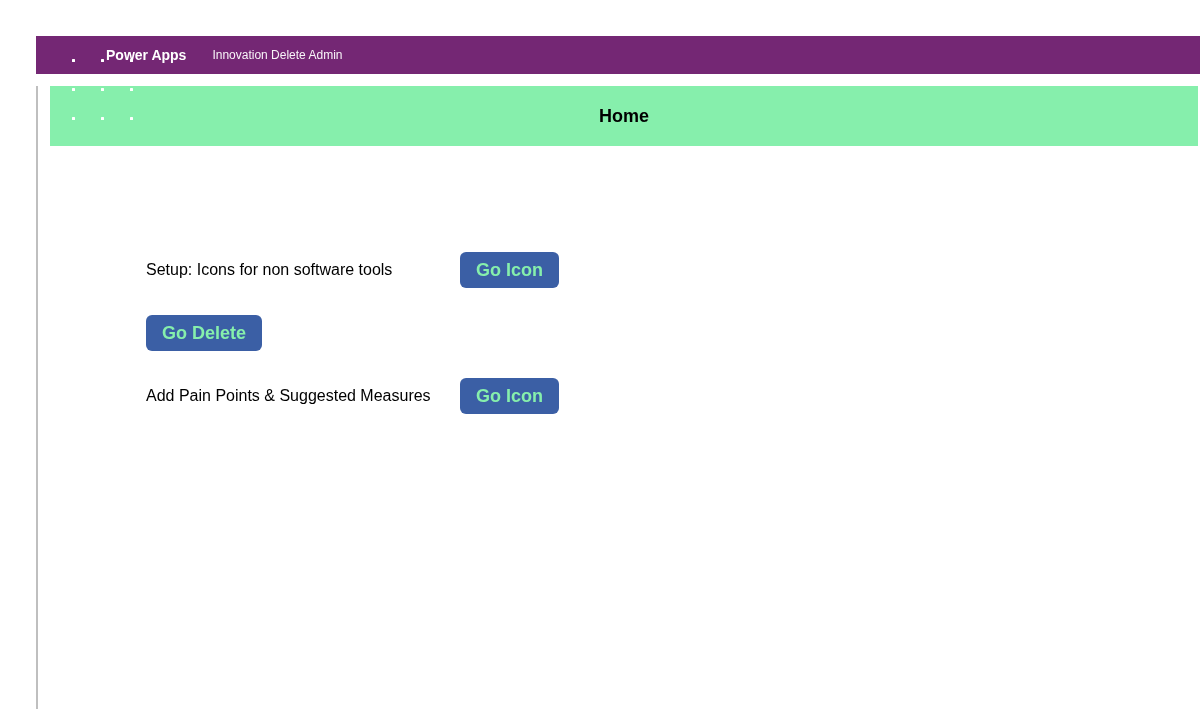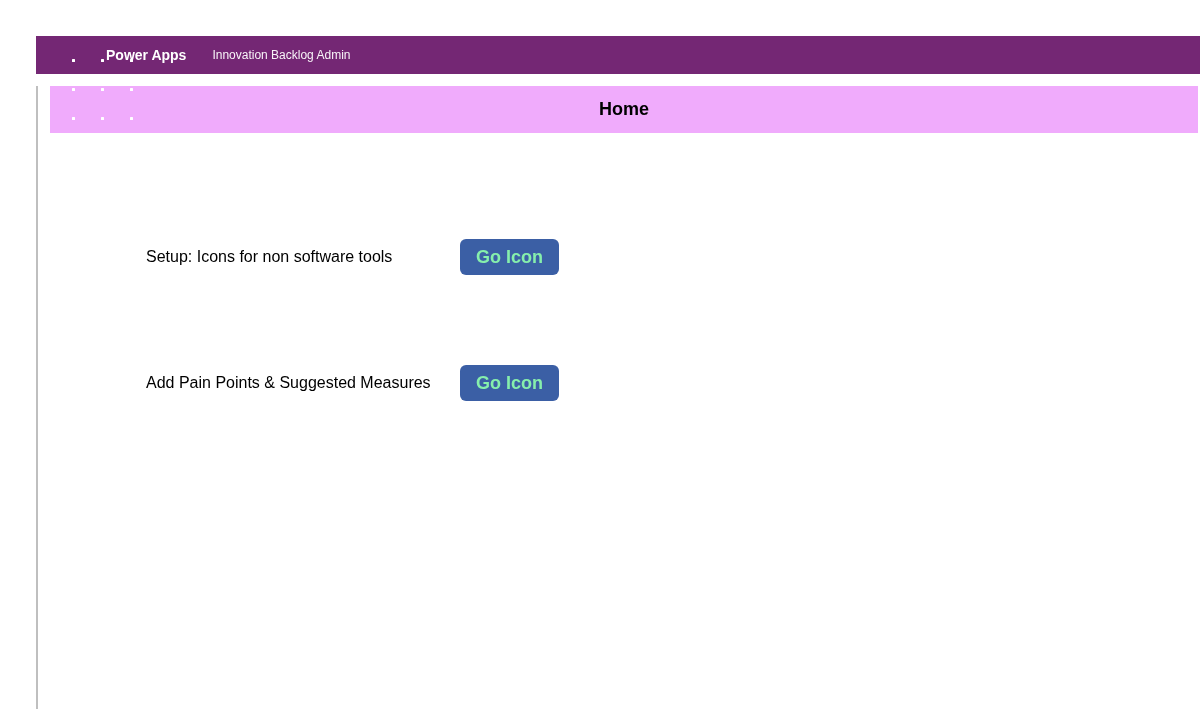--- a/index.html
+++ b/index.html
@@ -48,22 +48,22 @@
       font-weight: 400;
       opacity: 0.95;
     }
     .canvas-container {
       border-left: 2px solid #bfbfbf;
       border-right: 2px solid #bfbfbf;
       height: calc(709px - 38px);
       background: #ffffff;
     }
     .page-header {
-      background: #f0abfc;
-      height: 47px;
+      background: #86efac;
+      height: 60px;
       display: flex;
       align-items: center;
       justify-content: center;
     }
     .page-title {
       font-size: 18px;
       font-weight: 600;
       color: #000000;
     }
     .content {
@@ -105,33 +105,34 @@
       <span></span>
       <span></span>
     <span></span>
       <span></span>
       <span></span>
     <span></span>
       <span></span>
       <span></span>
   </div>
   <div class="brand">Power Apps</div>
-  <div class="app-name">Innovation Backlog Admin</div>
+  <div class="app-name">Innovation Delete Admin</div>
 </div>
 
 <div class="canvas-container">
   <div class="page-header">
     <div class="page-title">Home</div>
   </div>
 
   <div class="content">
     <div class="row">
       <div class="row-label">Setup: Icons for non software tools</div>
       <button class="go-button">Go Icon</button>
     </div>
     <div class="row">
+      <button class="go-button">Go Delete</button>
     </div>
     <div class="row">
       <div class="row-label">Add Pain Points &amp; Suggested Measures</div>
       <button class="go-button">Go Icon</button>
     </div>
   </div>
 </div>
 
 </body></html>

